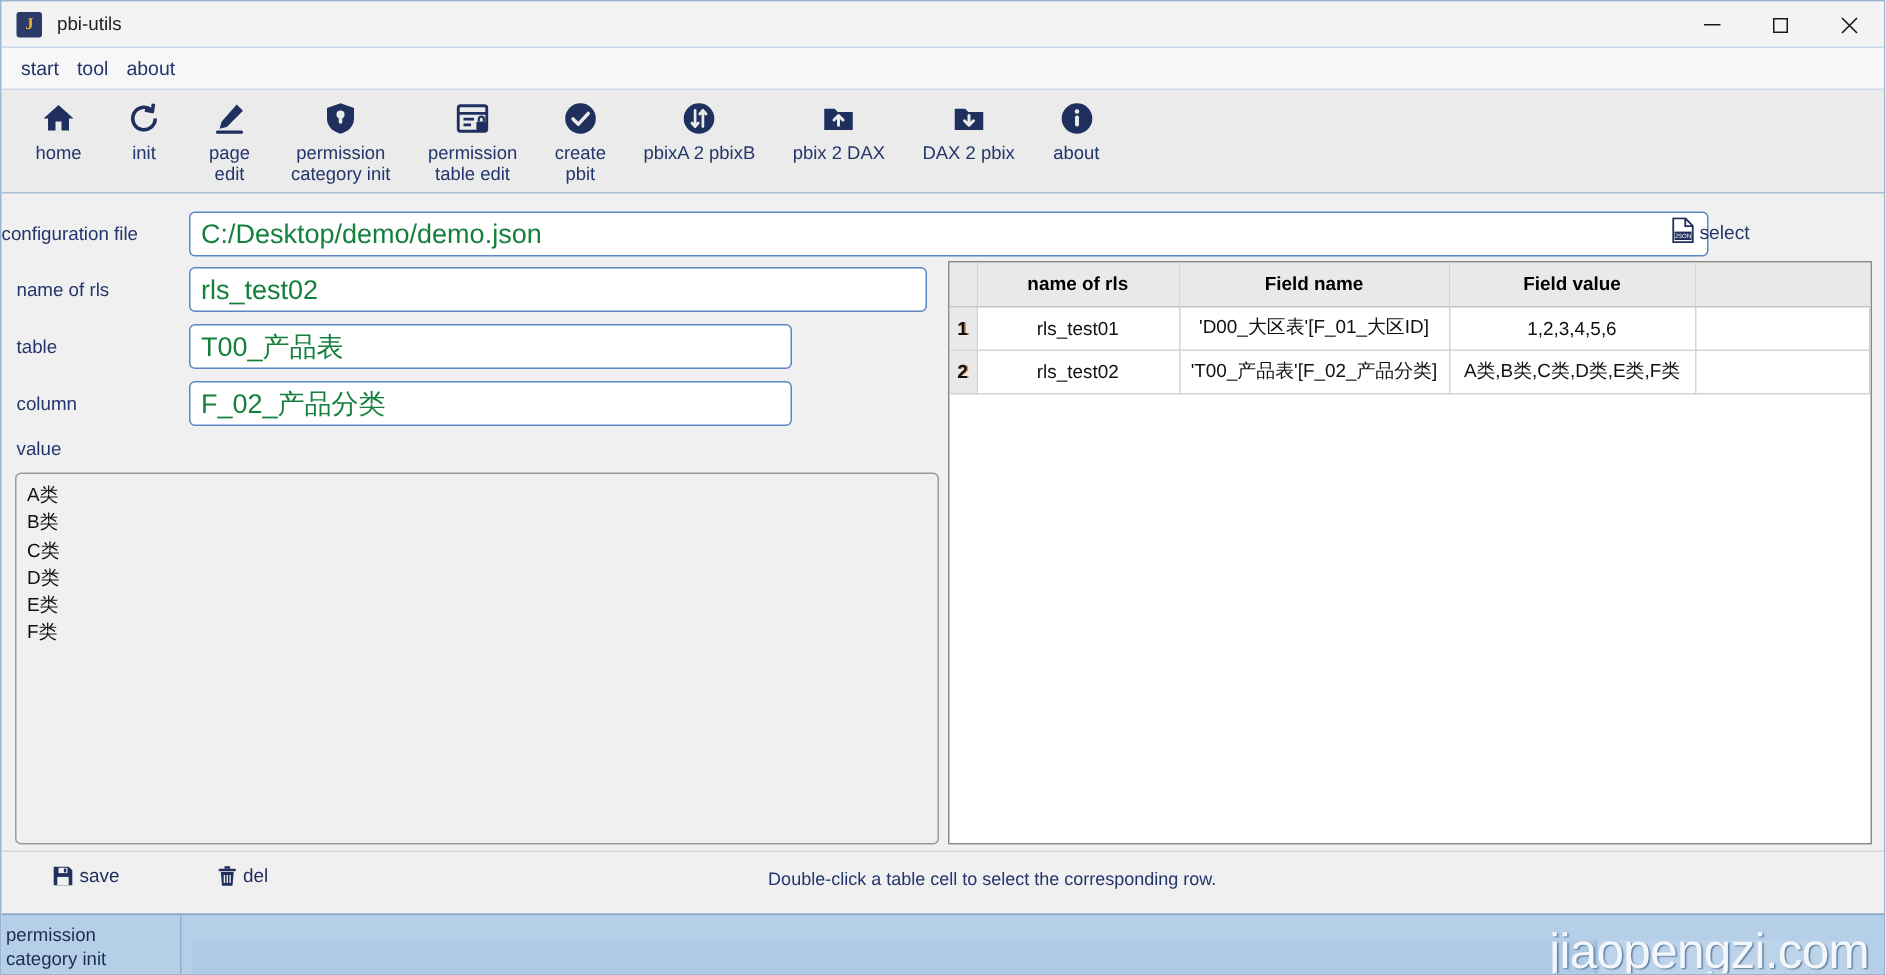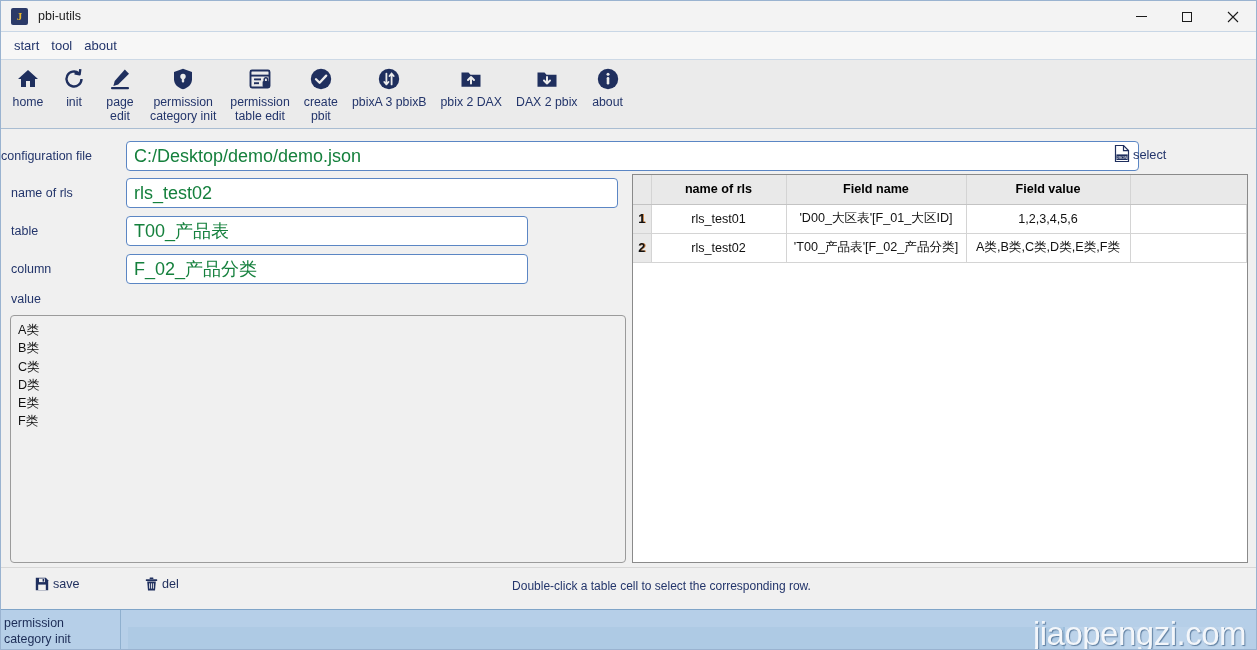--- a/index.html
+++ b/index.html
@@ -78,20 +78,21 @@
     display: flex; align-items: flex-start;
     padding-left: 4px;
   }
   .tool-btn {
     width: auto; min-width: 46px;
     height: 66px;
     padding: 4px 7px 0 7px;
     display: flex; flex-direction: column;
     align-items: center; justify-content: flex-start;
     cursor: default;
+    margin-left: 11px;
   }
   .tool-ico {
     height: 30px; width: 30px;
     display: flex; align-items: center; justify-content: center;
     color: #1f2f5e;
   }
   .tool-lab {
     margin-top: 1px;
     font-size: 12.3px;
     color: #23356b;
@@ -382,21 +383,21 @@
     </div>
 
     <div class="tool-btn">
       <span class="tool-ico">
         <svg width="24" height="24" viewBox="0 0 24 24" fill="currentColor">
           <circle cx="12" cy="12" r="10.2"></circle>
           <path d="M9.4 6.6 v10.8 M9.4 17.4 L7.3 15 M9.4 17.4 L11.5 15" stroke="#ebebeb" stroke-width="1.8" fill="none" stroke-linecap="round"></path>
           <path d="M14.6 17.4 V6.6 M14.6 6.6 L12.5 9 M14.6 6.6 L16.7 9" stroke="#ebebeb" stroke-width="1.8" fill="none" stroke-linecap="round"></path>
         </svg>
       </span>
-      <span class="tool-lab">pbixA 3 pbixB</span>
+      <span class="tool-lab">pbixA 2 pbixB</span>
     </div>
 
     <div class="tool-btn">
       <span class="tool-ico">
         <svg width="24" height="24" viewBox="0 0 24 24" fill="currentColor">
           <path d="M2.5 5.5 h7 l2 2.2 h10 v12 h-19 Z"></path>
           <path d="M12 16.5 V10 M12 10 L9 13 M12 10 L15 13" stroke="#ebebeb" stroke-width="2" fill="none" stroke-linecap="round" stroke-linejoin="round"></path>
         </svg>
       </span>
       <span class="tool-lab">pbix 2 DAX</span>

